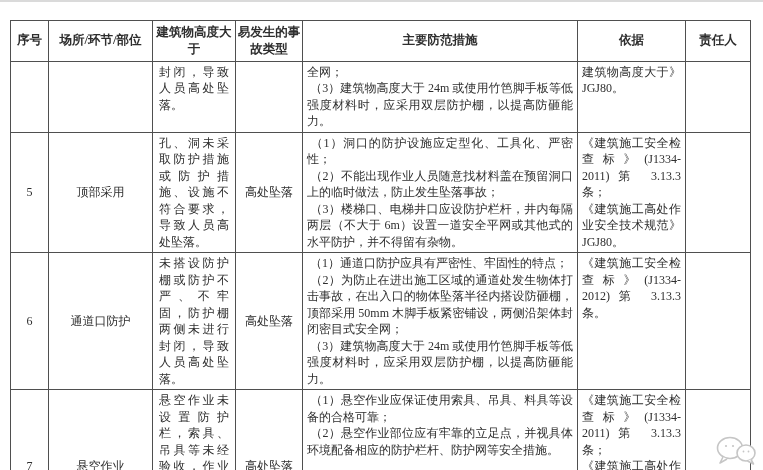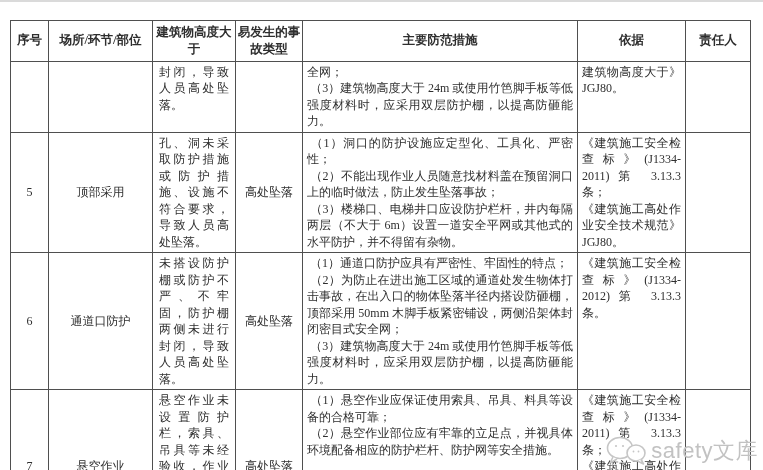--- a/index.html
+++ b/index.html
@@ -137,14 +137,13 @@
       <ellipse cx="16" cy="13" rx="12.5" ry="10.5" stroke="#c6c6c6" stroke-width="1.6" fill="#ffffff"></ellipse>
       <path d="M9 22 L6 28 L13 24" stroke="#c6c6c6" stroke-width="1.6" fill="#ffffff" stroke-linejoin="round"></path>
       <ellipse cx="32" cy="18" rx="9" ry="8" stroke="#c6c6c6" stroke-width="1.6" fill="#ffffff"></ellipse>
       <path d="M37 24.5 L39.5 29 L33.5 26" stroke="#c6c6c6" stroke-width="1.6" fill="#ffffff" stroke-linejoin="round"></path>
       <circle cx="12" cy="11" r="1.1" fill="#c6c6c6"></circle>
       <circle cx="19" cy="11" r="1.1" fill="#c6c6c6"></circle>
       <circle cx="29.5" cy="16.5" r="0.9" fill="#c6c6c6"></circle>
       <circle cx="34.5" cy="16.5" r="0.9" fill="#c6c6c6"></circle>
     </svg>
   </span>
-  <span>safety文库</span>
 </div>
 
 </body></html>

